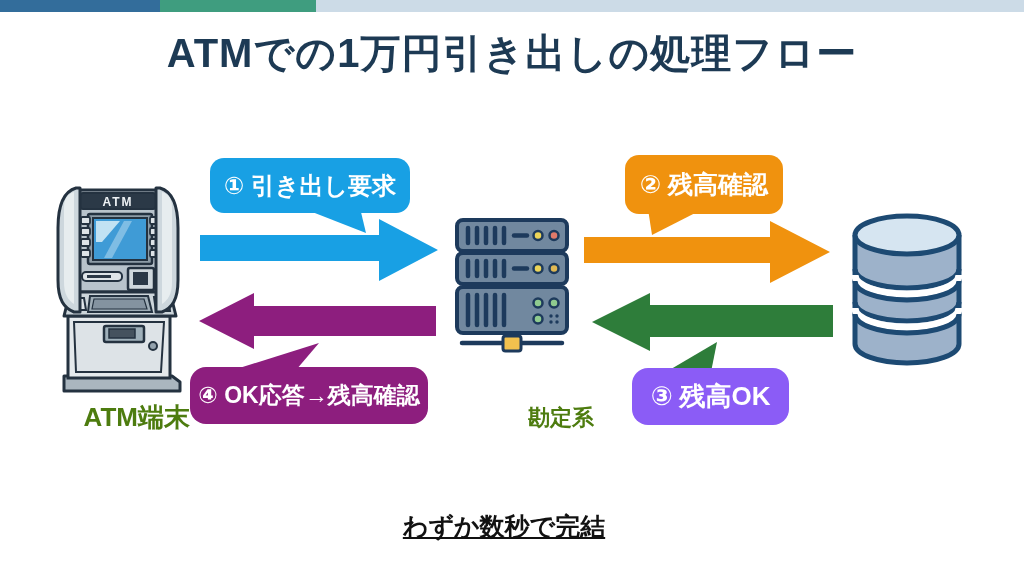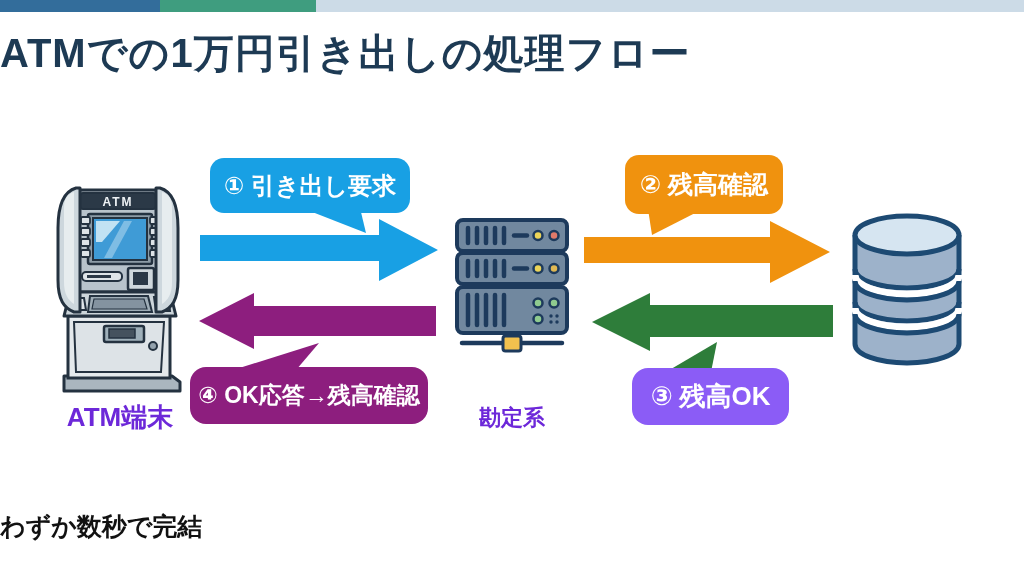--- a/index.html
+++ b/index.html
@@ -8,29 +8,29 @@
     font-family:"Liberation Sans","DejaVu Sans",sans-serif;
   }
   .abs{position:absolute;}
   
   .topbar{position:absolute;top:0;left:0;right:0;height:12px;display:flex;}
   .seg-navy{width:160px;height:100%;}
   .seg-teal{width:156px;height:100%;}
   .seg-light{flex:1;height:100%;}
   
   .title{
-    position:absolute;top:26px;left:0;right:0;margin:0;
+    position:absolute;top:26px;left:0;right:0;margin:0;text-align:center;
     font-size:40px;font-weight:bold;color:#1d3a54;letter-spacing:1px;
   }
   
   .atm-svg{left:50px;top:184px;width:140px;height:212px;}
   .server-svg{left:450px;top:213px;width:125px;height:142px;}
   .db-svg{left:845px;top:205px;width:125px;height:168px;}
   
-  .node-label{position:absolute;font-weight:bold;color:#6d28d9;text-align:center;}
+  .node-label{position:absolute;font-weight:bold;color:#4d7c0f;text-align:right;}
   .atm-label{left:50px;top:400px;width:140px;font-size:26px;}
   .core-label{left:430px;top:402px;width:164px;font-size:22px;line-height:31px;}
   .db-label{left:795px;top:404px;width:224px;font-size:25px;line-height:33px;}
   .node-label .line{display:block;}
   
   .arrow1{left:198px;top:218px;width:244px;height:64px;}
   .arrow2{left:584px;top:219px;width:250px;height:66px;}
   .arrow3{left:590px;top:291px;width:246px;height:62px;}
   .arrow4{left:197px;top:291px;width:242px;height:60px;}
   
@@ -42,22 +42,22 @@
   .bubble{
     position:absolute;border-radius:14px;color:#ffffff;font-weight:bold;
     display:flex;align-items:center;justify-content:center;white-space:nowrap;
   }
   .bubble1{left:210px;top:158px;width:200px;height:55px;font-size:24px;}
   .bubble2{left:625px;top:155px;width:158px;height:59px;font-size:25px;}
   .bubble3{left:632px;top:368px;width:157px;height:57px;font-size:26px;border-radius:16px;}
   .bubble4{left:190px;top:367px;width:238px;height:57px;font-size:23px;border-radius:16px;}
   
   .footer-note{
-    position:absolute;top:510px;left:0;right:16px;text-align:left;
-    font-size:25px;font-weight:bold;color:#111;
+    position:absolute;top:510px;left:0;right:16px;text-align:center;
+    font-size:25px;font-weight:bold;color:#111;text-decoration:underline;
   }
 </style>
 </head>
 <body>
 
 <div class="stage">
 
   <div class="topbar">
     <div class="seg-navy" style="background: rgb(51, 109, 155);"></div>
     <div class="seg-teal" style="background: rgb(63, 157, 127);"></div>

